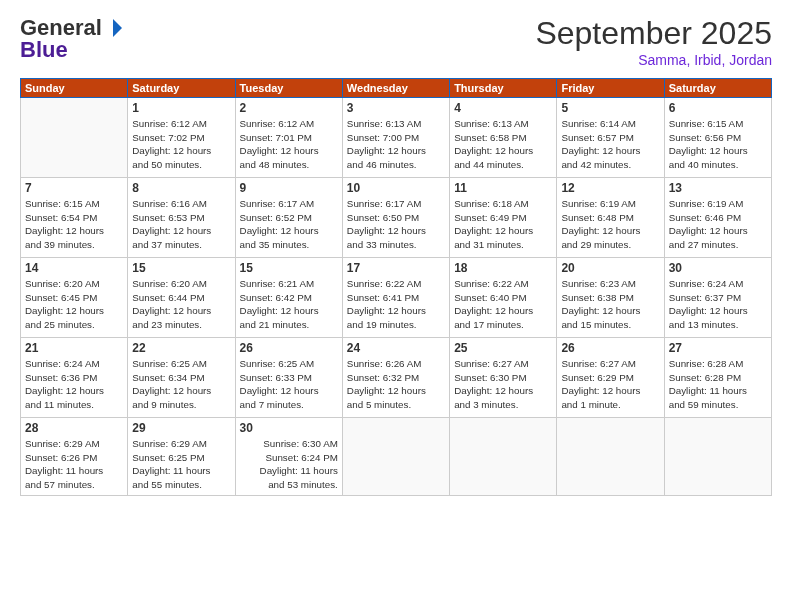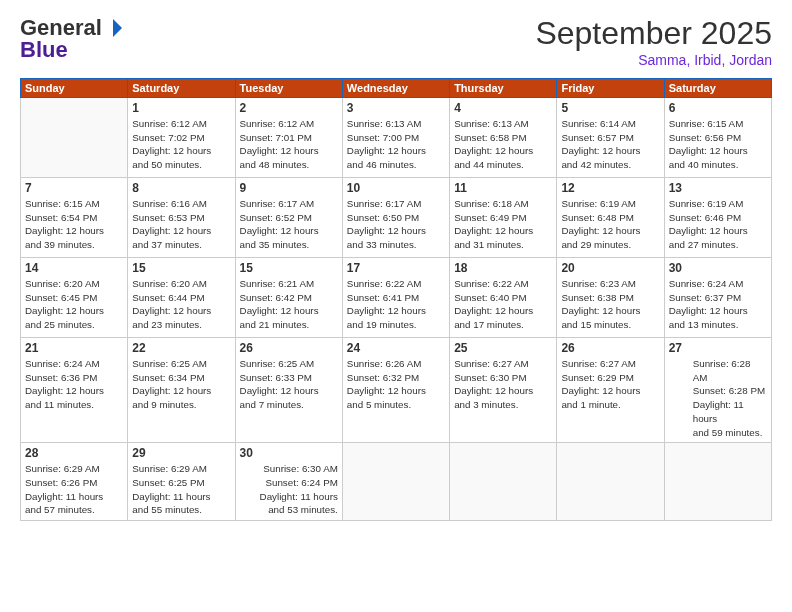--- a/index.html
+++ b/index.html
@@ -319,21 +319,21 @@
           </td>
           <td>
             <span class="day-num">26</span>
             <div class="day-info" style="white-space: pre-line;">Sunrise: 6:27 AM
 Sunset: 6:29 PM
 Daylight: 12 hours
 and 1 minute.</div>
           </td>
           <td>
             <span class="day-num">27</span>
-            <div class="day-info" style="white-space: pre-line; margin-left: 24px;">Sunrise: 6:28 AM
+            <div class="day-info" style="white-space: pre-line;">Sunrise: 6:28 AM
 Sunset: 6:28 PM
 Daylight: 11 hours
 and 59 minutes.</div>
           </td>
         </tr>
         <tr class="last-row">
           <td>
             <span class="day-num">28</span>
             <div class="day-info" style="white-space: pre-line;">Sunrise: 6:29 AM
 Sunset: 6:26 PM

